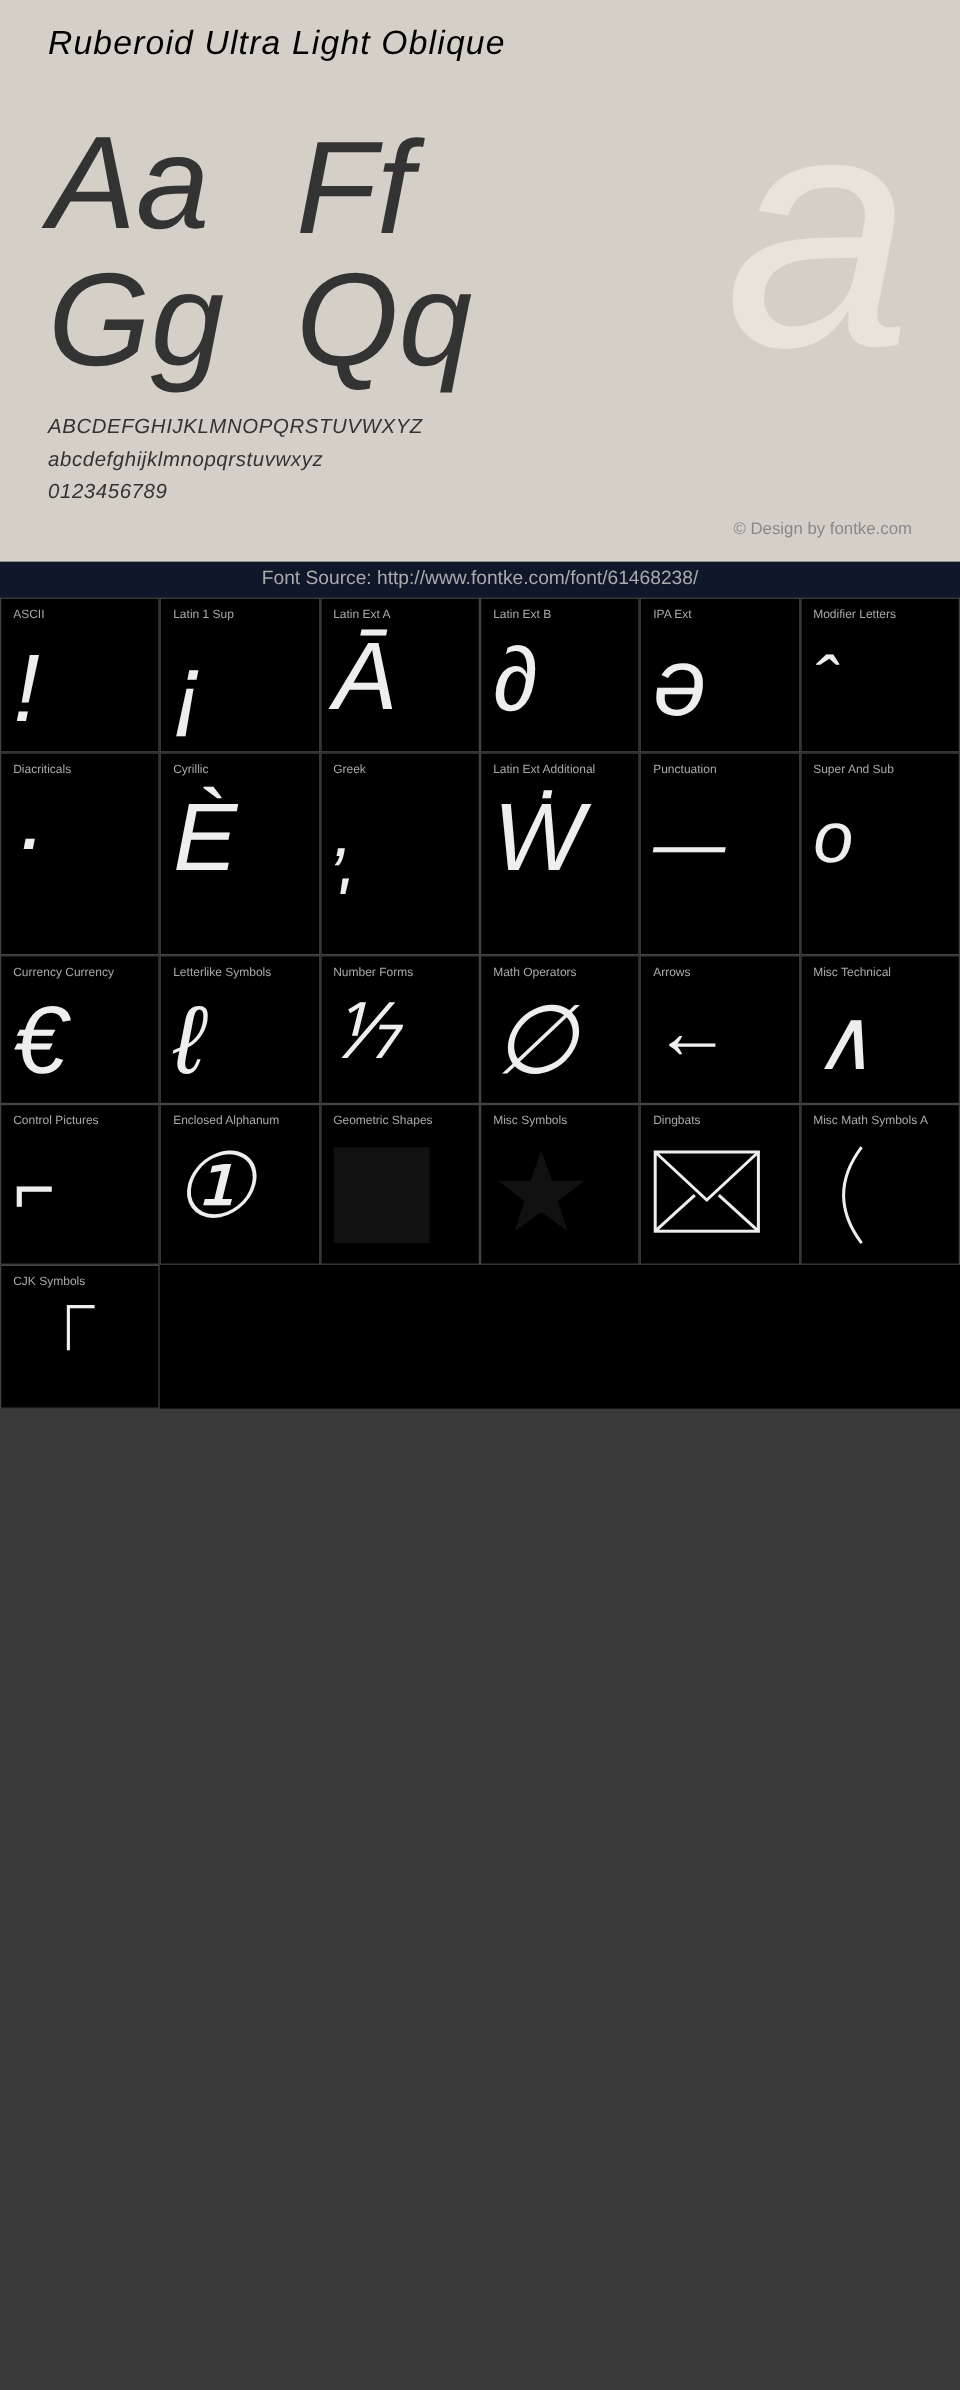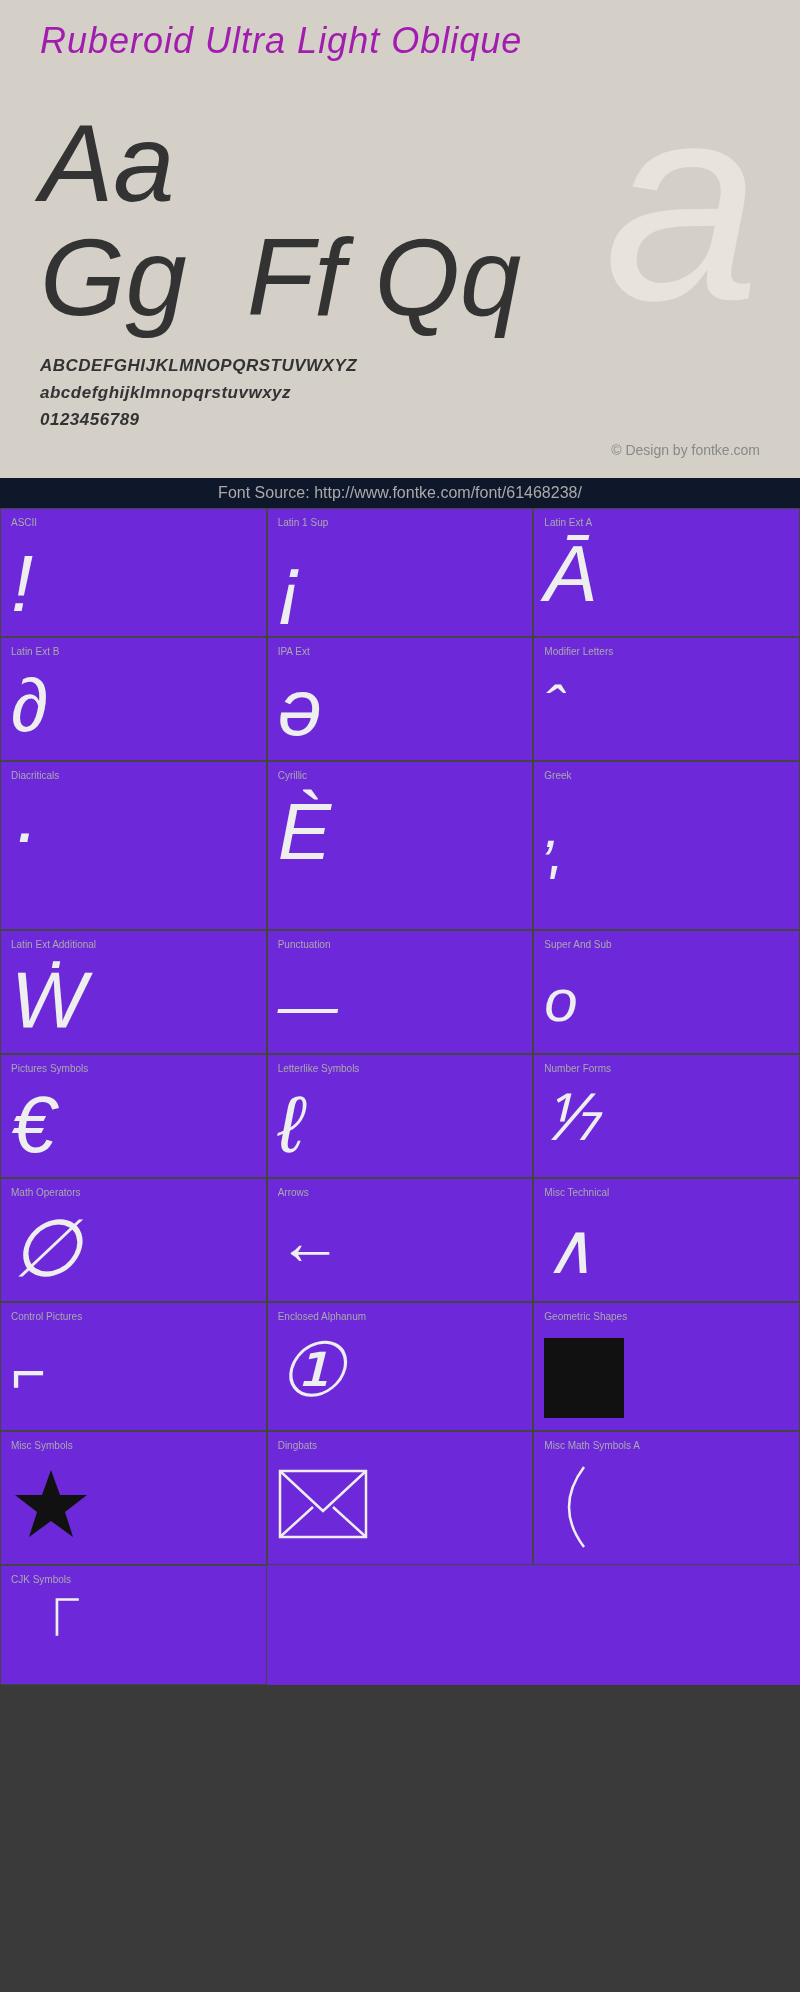--- a/index.html
+++ b/index.html
@@ -5,24 +5,24 @@
     * { margin: 0; padding: 0; box-sizing: border-box; }
     body { width: 800px; background: #3a3a3a; font-family: Arial, sans-serif; }
 
     
     .preview-section {
       background: #d4d0c8;
       padding: 20px 40px 15px 40px;
       position: relative;
     }
     .font-title {
-      font-size: 36px;
+      font-size: 28px;
       font-style: italic;
       font-weight: 300;
-      color: #a21caf;
+      color: #000000;
       margin-bottom: 10px;
       letter-spacing: 1px;
     }
     .letter-grid {
       display: flex;
       flex-wrap: wrap;
       align-items: flex-end;
       position: relative;
       min-height: 260px;
     }
@@ -40,21 +40,21 @@
       top: -10px;
       font-size: 280px;
       font-weight: 100;
       font-style: italic;
       color: #e8e4dc;
       line-height: 1;
     }
     .alphabet-section {
       margin-top: 20px;
       font-size: 17px;
-      font-weight: 700;
+      font-weight: 400;
       font-style: italic;
       color: #333;
       letter-spacing: 0.5px;
       line-height: 1.6;
     }
     .copyright {
       text-align: right;
       font-size: 14px;
       color: #888;
       margin-top: 8px;
@@ -64,22 +64,22 @@
       background: #0f172a;
       color: #aaa;
       font-size: 16px;
       text-align: center;
       padding: 6px;
     }
 
     
     .char-grid {
       display: grid;
-      grid-template-columns: repeat(3, 1fr);
-      background: #6d28d9;
+      grid-template-columns: repeat(6, 1fr);
+      background: #000000;
     }
     .char-block {
       border: 1px solid #444;
       padding: 8px 10px 12px 10px;
       display: flex;
       flex-direction: column;
       align-items: flex-start;
       min-height: 120px;
     }
     .char-block-label {
@@ -92,21 +92,21 @@
 </head>
 <body>
 
 <div class="preview-section">
   <div class="font-title">Ruberoid Ultra Light Oblique</div>
   <div class="letter-grid">
     <div style="display:flex; flex-direction:column; gap:4px;">
       <div class="letter-pair">Aa</div>
       <div class="letter-pair">Gg</div>
     </div>
-    <div style="display:flex; flex-direction:row; gap:0; margin-left: 30px;">
+    <div style="display:flex; flex-direction:column; gap:0; margin-left: 30px;">
       <div class="letter-pair">Ff</div>
       <div class="letter-pair">Qq</div>
     </div>
     <div class="letter-large">a</div>
   </div>
   <div class="alphabet-section">
     <div>ABCDEFGHIJKLMNOPQRSTUVWXYZ</div>
     <div>abcdefghijklmnopqrstuvwxyz</div>
     <div>0123456789</div>
   </div>
@@ -159,21 +159,21 @@
     </div>
     <div class="char-block">
       <div class="char-block-label">Punctuation</div>
       <span style="font-size:60px;font-weight:100;font-style:italic;color:#eee;line-height:1;margin-top:20px;display:block;">—</span>
     </div>
     <div class="char-block">
       <div class="char-block-label">Super And Sub</div>
       <span style="font-size:60px;font-weight:100;font-style:italic;color:#eee;line-height:1;margin-top:15px;display:block;">o</span>
     </div>
     <div class="char-block">
-      <div class="char-block-label">Pictures Symbols</div>
+      <div class="char-block-label">Currency Currency</div>
       <span style="font-size:80px;font-weight:100;font-style:italic;color:#eee;line-height:1;margin-top:5px;display:block;">€</span>
     </div>
     <div class="char-block">
       <div class="char-block-label">Letterlike Symbols</div>
       <span style="font-size:80px;font-weight:100;font-style:italic;color:#eee;line-height:1;margin-top:5px;display:block;">ℓ</span>
     </div>
     <div class="char-block">
       <div class="char-block-label">Number Forms</div>
       <span style="font-size:65px;font-weight:100;font-style:italic;color:#eee;line-height:1;margin-top:5px;display:block;">⅐</span>
     </div>

